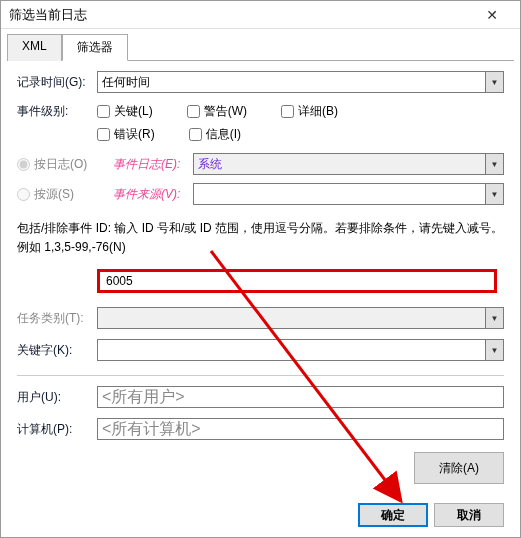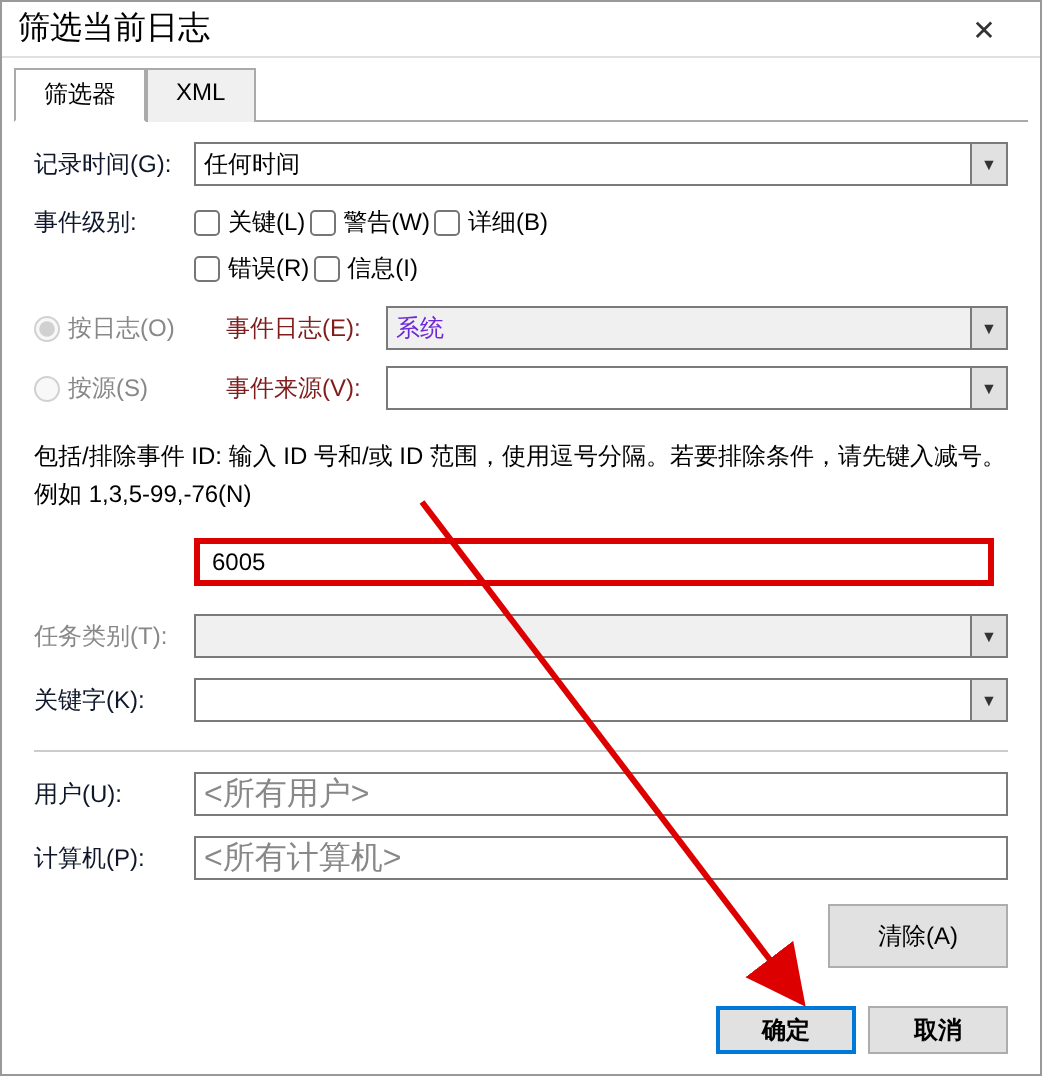--- a/index.html
+++ b/index.html
@@ -1,36 +1,36 @@
 <!DOCTYPE html>
 <html><head>
   <meta charset="utf-8">
   <style>
     * { box-sizing: border-box; margin: 0; padding: 0; }
     body { font-family: "Microsoft YaHei", "Segoe UI", Tahoma, sans-serif; font-size: 12px; background: #f0f0f0; width: 521px; height: 538px; overflow: hidden; }
     .window { background: #fff; width: 521px; height: 538px; border: 1px solid #999; position: relative; }
     .titlebar { display: flex; justify-content: space-between; align-items: center; height: 28px; padding: 0 8px; background: #fff; border-bottom: 1px solid #e0e0e0; }
-    .titlebar-title { font-size: 16px; color: #000; }
+    .titlebar-title { font-size: 13px; color: #000; }
     .close-btn { width: 40px; height: 24px; display: flex; align-items: center; justify-content: center; font-size: 14px; color: #333; cursor: pointer; }
     .tabs { display: flex; border-bottom: 1px solid #aaa; margin: 4px 6px 0 6px; }
     .tab { padding: 4px 14px; border: 1px solid #aaa; border-bottom: none; background: #fff; font-size: 12px; cursor: pointer; position: relative; top: 1px; }
     .tab.active { background: #fff; border-bottom: 1px solid #fff; }
     .tab.inactive { background: #f0f0f0; }
     .content { padding: 10px 16px 0 16px; }
     .row { display: flex; align-items: center; margin-bottom: 10px; }
     .row.checkbox-row { margin-bottom: 6px; }
     .label { width: 80px; color: #0f172a; flex-shrink: 0; }
     .label.disabled { color: #888; }
-    .checks { display: flex; gap: 2px; flex-wrap: wrap; }
+    .checks { display: flex; gap: 34px; flex-wrap: wrap; }
     .check { display: flex; align-items: center; gap: 4px; }
     .check input { width: 13px; height: 13px; }
     .radio-row { display: flex; align-items: center; margin-bottom: 8px; }
     .radio-label { display: flex; align-items: center; gap: 4px; width: 88px; color: #888; }
     .radio-label input { width: 13px; height: 13px; }
-    .sub-label { width: 80px; color: #7f1d1d; margin-left: 8px; flex-shrink: 0; }
+    .sub-label { width: 80px; color: #ec4899; margin-left: 8px; flex-shrink: 0; font-style: italic; }
     .help-text { color: #000; font-size: 12px; margin: 8px 0 12px 0; line-height: 1.6; }
     .event-id-input { margin-left: 80px; height: 24px; border: 3px solid #d00; padding: 2px; display: flex; width: 400px; }
     .event-id-input input { border: none; flex: 1; padding: 0 4px; font-size: 12px; outline: none; }
     .text-input { flex: 1; height: 22px; border: 1px solid #7a7a7a; background: #fff; padding: 0 4px; font-size: 16px; }
     .text-input.gray { color: #888; }
     .divider { border-top: 1px solid #ccc; margin: 14px 0 10px 0; }
     .footer { display: flex; justify-content: flex-end; gap: 6px; padding: 10px 16px; position: absolute; bottom: 0; right: 0; left: 0; }
     .btn { min-width: 70px; height: 24px; border: 1px solid #adadad; background: #e1e1e1; font-size: 12px; cursor: pointer; font-weight: bold; }
     .btn.primary { border: 2px solid #0078d7; background: #e1e1e1; }
     .clear-row { display: flex; justify-content: flex-end; margin: 12px 0; }
@@ -46,22 +46,22 @@
 
 <div class="window">
   <div class="titlebar">
     <span class="titlebar-title">筛选当前日志</span>
     <div class="close-btn">
       <span>✕</span>
     </div>
   </div>
 
   <div class="tabs">
+    <div class="tab inactive">XML</div>
     <div class="tab active">筛选器</div>
-    <div class="tab inactive">XML</div>
   </div>
 
   <div class="content">
     <div class="row">
       <span class="label">记录时间(G):</span>
       <div class="select-wrap">
         <div class="select-box">
             <span>任何时间</span>
           </div>
         <div class="dropdown-btn">▼</div>

